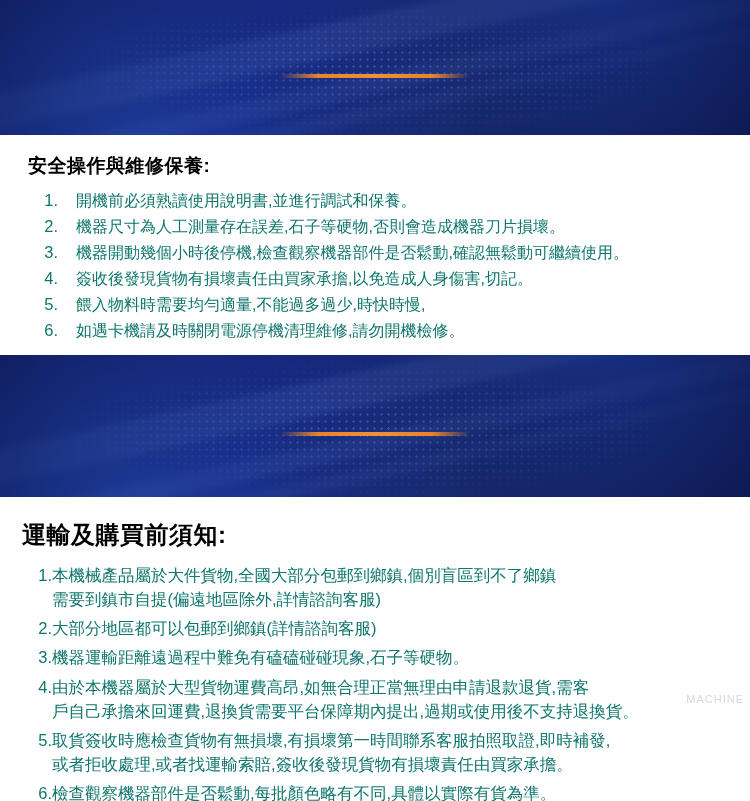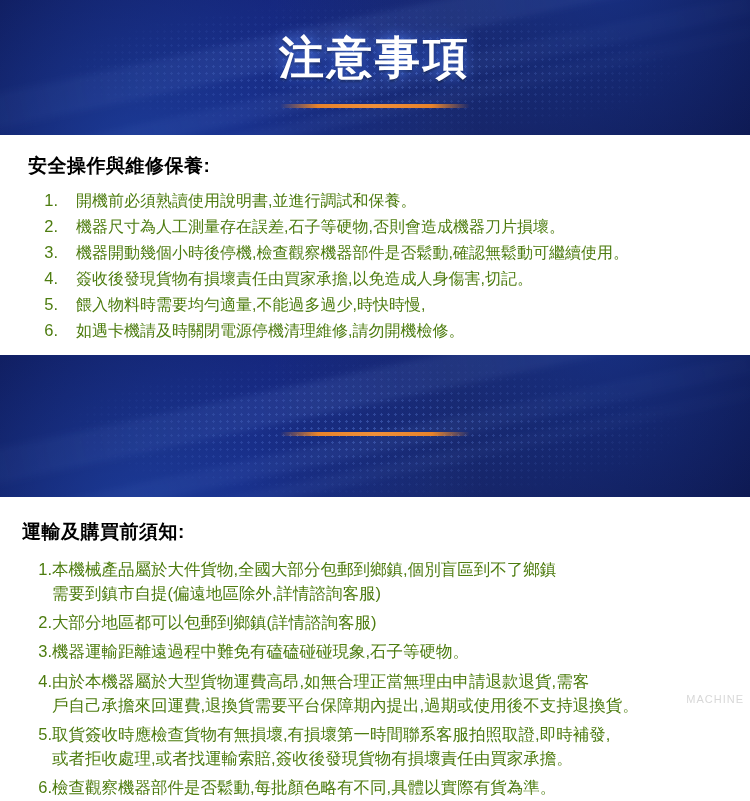--- a/index.html
+++ b/index.html
@@ -97,38 +97,38 @@
     list-style: none;
     counter-reset: itm;
   }
   ol.items > li {
     counter-increment: itm;
     position: relative;
     font-size: 16.5px;
     line-height: 1.42;
     padding-left: 62px;
     margin-bottom: 3px;
-    color: #4d7c0f;
+    color: #0f766e;
   }
   ol.items > li::before {
     content: counter(itm) ".";
     position: absolute;
     left: 36px;
     width: 22px;
     text-align: right;
     font-size: 16.5px;
   }
   ol.items > li .cont {
     display: block;
     padding-left: 14px;
   }
 
   #section-notice ol.items > li { font-size: 16px; line-height: 1.44; }
   #section-buy { padding-top: 22px; }
-  #section-buy .section-heading { font-size: 19px; margin-left: 22px; margin-bottom: 12px; }
+  #section-buy .section-heading { font-size: 24px; margin-left: 22px; margin-bottom: 12px; }
   #section-buy ol.items > li { font-size: 16.5px; line-height: 1.46; margin-bottom: 5px; padding-left: 38px; }
   #section-buy ol.items > li::before { left: 30px; }
 
   .watermark {
     position: absolute;
     right: 6px;
     bottom: 96px;
     font-size: 11px;
     color: #d8d8d8;
     letter-spacing: 1px;
@@ -139,21 +139,20 @@
 </head>
 <body>
 
 <div class="page">
 
   <div class="banner" id="banner-top">
     <div class="dots"></div>
     <div class="streak s1"></div>
     <div class="streak s2"></div>
     <div class="streak s3"></div>
-    <div class="banner-title">注意事項</div>
     <div class="banner-rule"></div>
   </div>
 
   <div class="section" id="section-notice">
     <div class="section-heading">安全操作與維修保養:</div>
     <ol class="items">
       <li>
           <span class="cont">開機前必須熟讀使用說明書,並進行調試和保養。</span>
         </li>
       <li>

